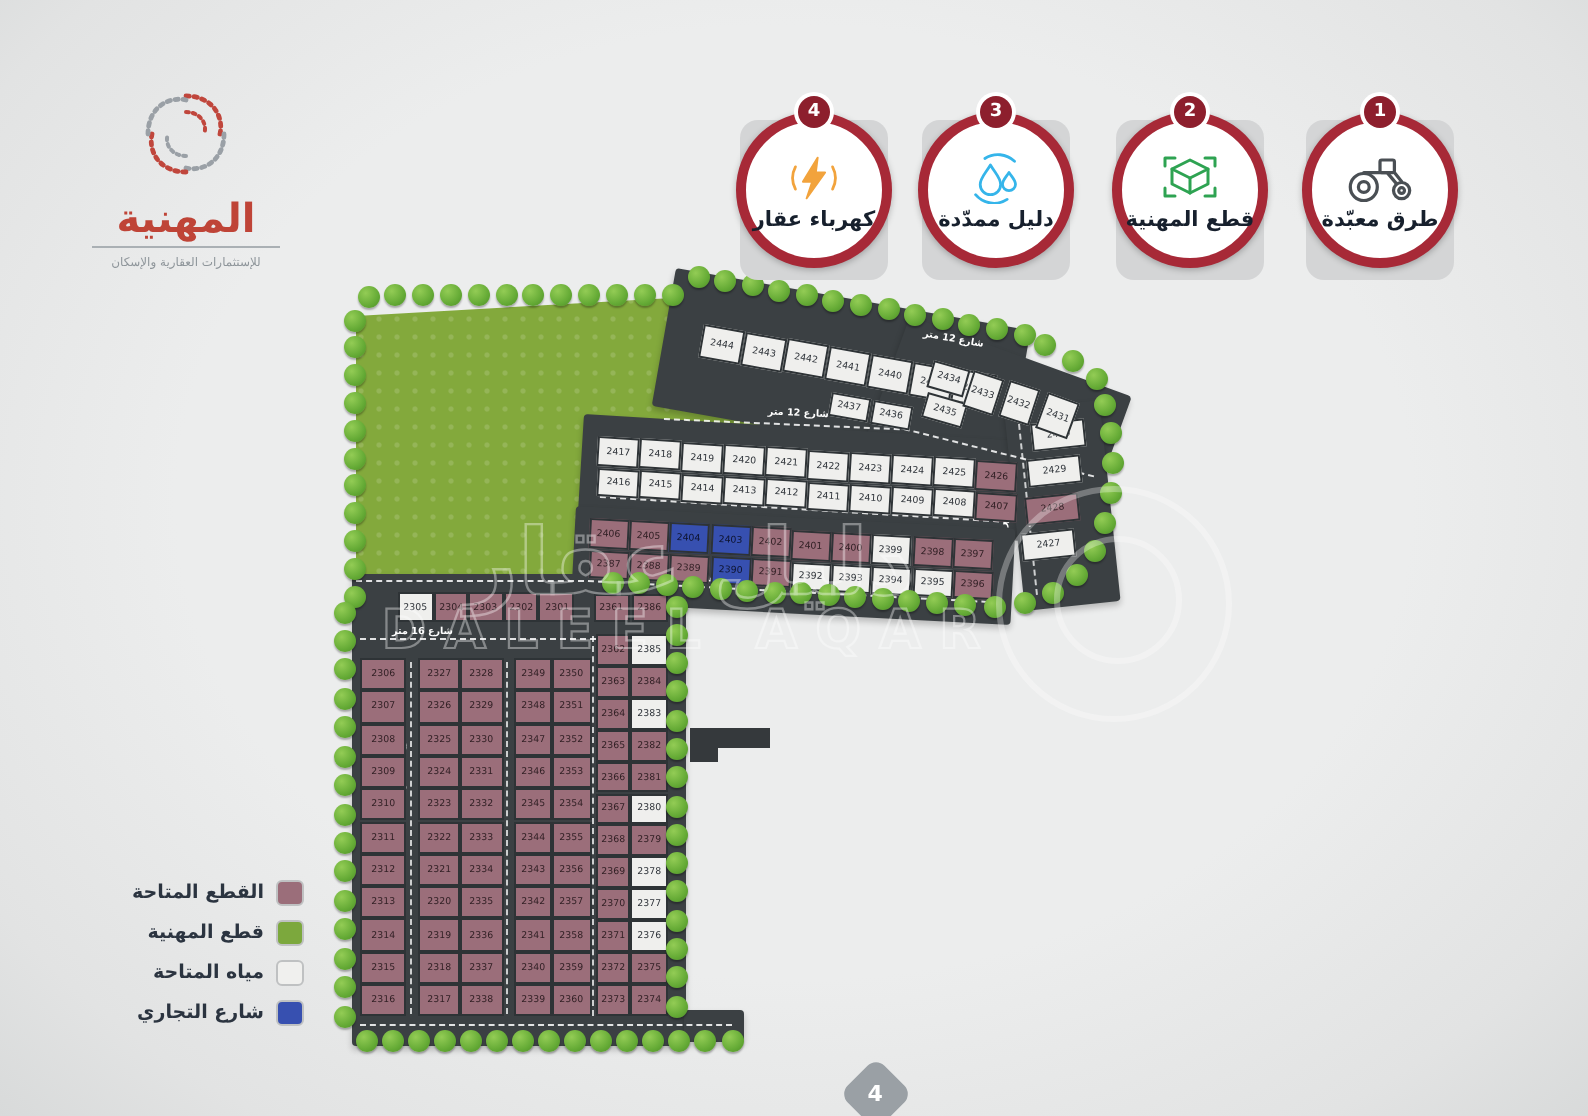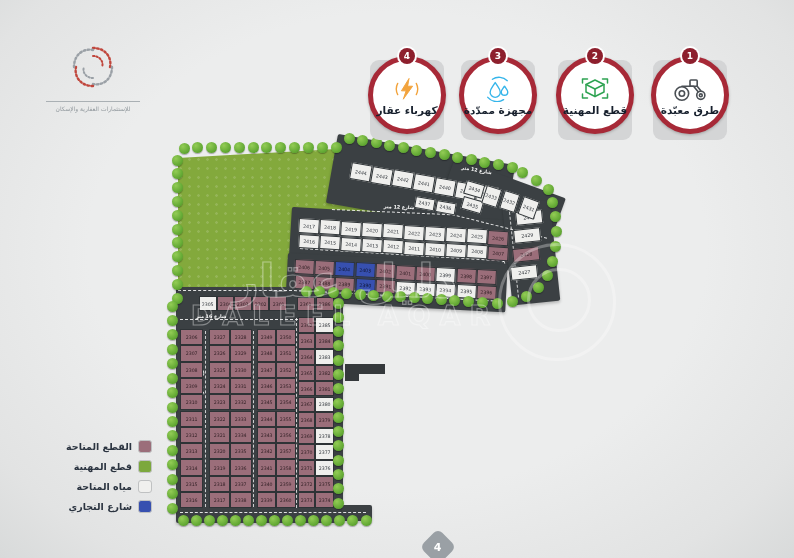--- a/index.html
+++ b/index.html
@@ -78,20 +78,21 @@
     <svg class="mark" viewBox="0 0 54 54">
       <g fill="none" stroke-linecap="round">
         <path d="M27 8 C40 8 46 18 44 27" stroke="#c0463c" stroke-width="2.4" stroke-dasharray="1.6 2.4"></path>
         <path d="M46 27 C46 40 36 46 27 44" stroke="#9aa0a6" stroke-width="2.4" stroke-dasharray="1.6 2.4"></path>
         <path d="M27 46 C14 46 8 36 10 27" stroke="#c0463c" stroke-width="2.4" stroke-dasharray="1.6 2.4"></path>
         <path d="M8 27 C8 14 18 8 27 10" stroke="#9aa0a6" stroke-width="2.4" stroke-dasharray="1.6 2.4"></path>
         <path d="M27 16 C34 16 38 22 36 27" stroke="#c0463c" stroke-width="2" stroke-dasharray="1.4 2"></path>
         <path d="M27 38 C20 38 16 32 18 27" stroke="#9aa0a6" stroke-width="2" stroke-dasharray="1.4 2"></path>
       </g>
     </svg>
+    <div class="title" dir="rtl">المهنية</div>
     <div class="rule"></div>
     <div class="subtitle" dir="rtl">للإستثمارات العقارية والإسكان</div>
   </div>
 
   <div class="badge" style="left:651px">
     <div class="badge-card"></div>
     <div class="badge-circle">
       <div class="badge-num">1</div>
       <svg class="badge-icon" viewBox="0 0 40 28">
         <g fill="none" stroke="#4a4f54" stroke-width="1.8" stroke-linecap="round" stroke-linejoin="round">
@@ -130,21 +131,21 @@
     <div class="badge-circle">
       <div class="badge-num">3</div>
       <svg class="badge-icon" viewBox="0 0 32 28">
         <g fill="none" stroke="#35b5ea" stroke-width="1.5" stroke-linecap="round" stroke-linejoin="round">
           <path d="M13 7 C10 12 7.5 14 7.5 17.5 a5.5 5.5 0 0 0 11 0 C18.5 14 16 12 13 7 Z"></path>
           <path d="M23 11 c-2 3 -3.5 4.3 -3.5 6.3 a3.5 3.5 0 0 0 7 0 C26.5 15.3 25 14 23 11 Z"></path>
           <path d="M26 5 A13 13 0 0 0 10 3.5"></path>
           <path d="M5 23 A13 13 0 0 0 22 25.5"></path>
         </g>
       </svg>
-      <div class="badge-label" dir="rtl">مجهزة ممدّدة</div>
+      <div class="badge-label" dir="rtl">دليل ممدّدة</div>
     </div>
   </div>
   <div class="badge" style="left:368px">
     <div class="badge-card"></div>
     <div class="badge-circle">
       <div class="badge-num">4</div>
       <svg class="badge-icon" viewBox="0 0 32 28">
         <g stroke-linecap="round" stroke-linejoin="round">
           <path d="M18 3 L10 16 h5 L12 25 L22 11 h-5 Z" fill="#f2a33c" stroke="#f2a33c" stroke-width="1"></path>
           <path d="M6 8 a13 13 0 0 0 0 12" fill="none" stroke="#f2a33c" stroke-width="1.5"></path>

